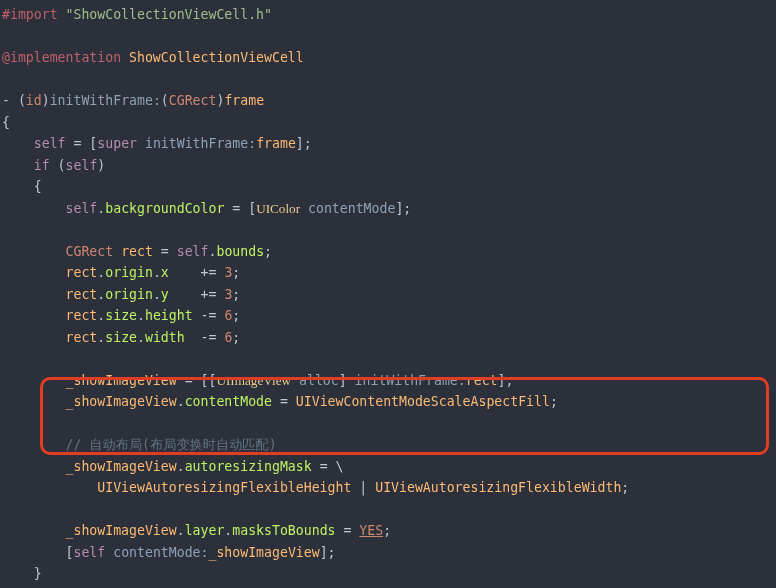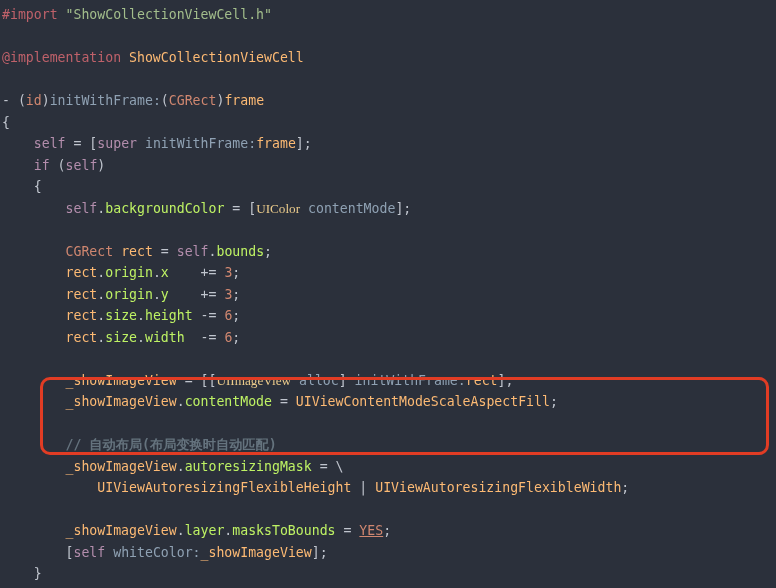--- a/index.html
+++ b/index.html
@@ -22,21 +22,21 @@
   .tok-pre   { color: #bf616a; }   
   .tok-str   { color: #a3be8c; }   
   .tok-punc  { color: #c0c5ce; }   
   .tok-type  { color: #d08770; }   
   .tok-kw    { color: #b48ead; }   
   .tok-num   { color: #d08770; }   
   .tok-ident { color: #fdba74; }
   .tok-func  { color: #8fa1b3; }   
   .tok-prop  { color: #bef264; }   
   .tok-class { color: #ebcb8b; font-family: Liberation Serif, serif; }   
-  .tok-cmnt  { color: #65737e; font-weight: bold; }   
+  .tok-cmnt  { color: #65737e; }   
   .tok-const { color: #d08770; text-decoration: underline; }   
   .highlight-box {
     position: absolute;
     border: 3px solid #e13c24;
     border-radius: 10px;
     pointer-events: none;
   }
 </style>
 </head>
 <body>
@@ -59,21 +59,21 @@
         <span class="tok-ident">rect</span><span class="tok-punc">.</span><span class="tok-prop">size</span><span class="tok-punc">.</span><span class="tok-prop">width</span>  <span class="tok-punc">-= </span><span class="tok-num">6</span><span class="tok-punc">;</span>
 
         <span class="tok-ident">_showImageView</span> <span class="tok-punc">= [[</span><span class="tok-class">UIImageView</span> <span class="tok-func">alloc</span><span class="tok-punc">] </span><span class="tok-func">initWithFrame:</span><span class="tok-ident">rect</span><span class="tok-punc">];</span>
         <span class="tok-ident">_showImageView</span><span class="tok-punc">.</span><span class="tok-prop">contentMode</span> <span class="tok-punc">= </span><span class="tok-ident">UIViewContentModeScaleAspectFill</span><span class="tok-punc">;</span>
 
         <span class="tok-cmnt">// 自动布局(布局变换时自动匹配)</span>
         <span class="tok-ident">_showImageView</span><span class="tok-punc">.</span><span class="tok-prop">autoresizingMask</span> <span class="tok-punc">= \</span>
             <span class="tok-ident">UIViewAutoresizingFlexibleHeight</span> <span class="tok-punc">| </span><span class="tok-ident">UIViewAutoresizingFlexibleWidth</span><span class="tok-punc">;</span>
 
         <span class="tok-ident">_showImageView</span><span class="tok-punc">.</span><span class="tok-prop">layer</span><span class="tok-punc">.</span><span class="tok-prop">masksToBounds</span> <span class="tok-punc">= </span><span class="tok-const">YES</span><span class="tok-punc">;</span>
-        <span class="tok-punc">[</span><span class="tok-kw">self</span> <span class="tok-func">whiteColor:</span><span class="tok-ident">_showImageView</span><span class="tok-punc">];</span>
+        <span class="tok-punc">[</span><span class="tok-kw">self</span> <span class="tok-func">contentMode:</span><span class="tok-ident">_showImageView</span><span class="tok-punc">];</span>
     <span class="tok-punc">}</span>
 
      
 
 
 
 </pre>
 
 <div class="highlight-box" style="left: 40px; top: 377px; width: 723px; height: 72px;"></div>
 

